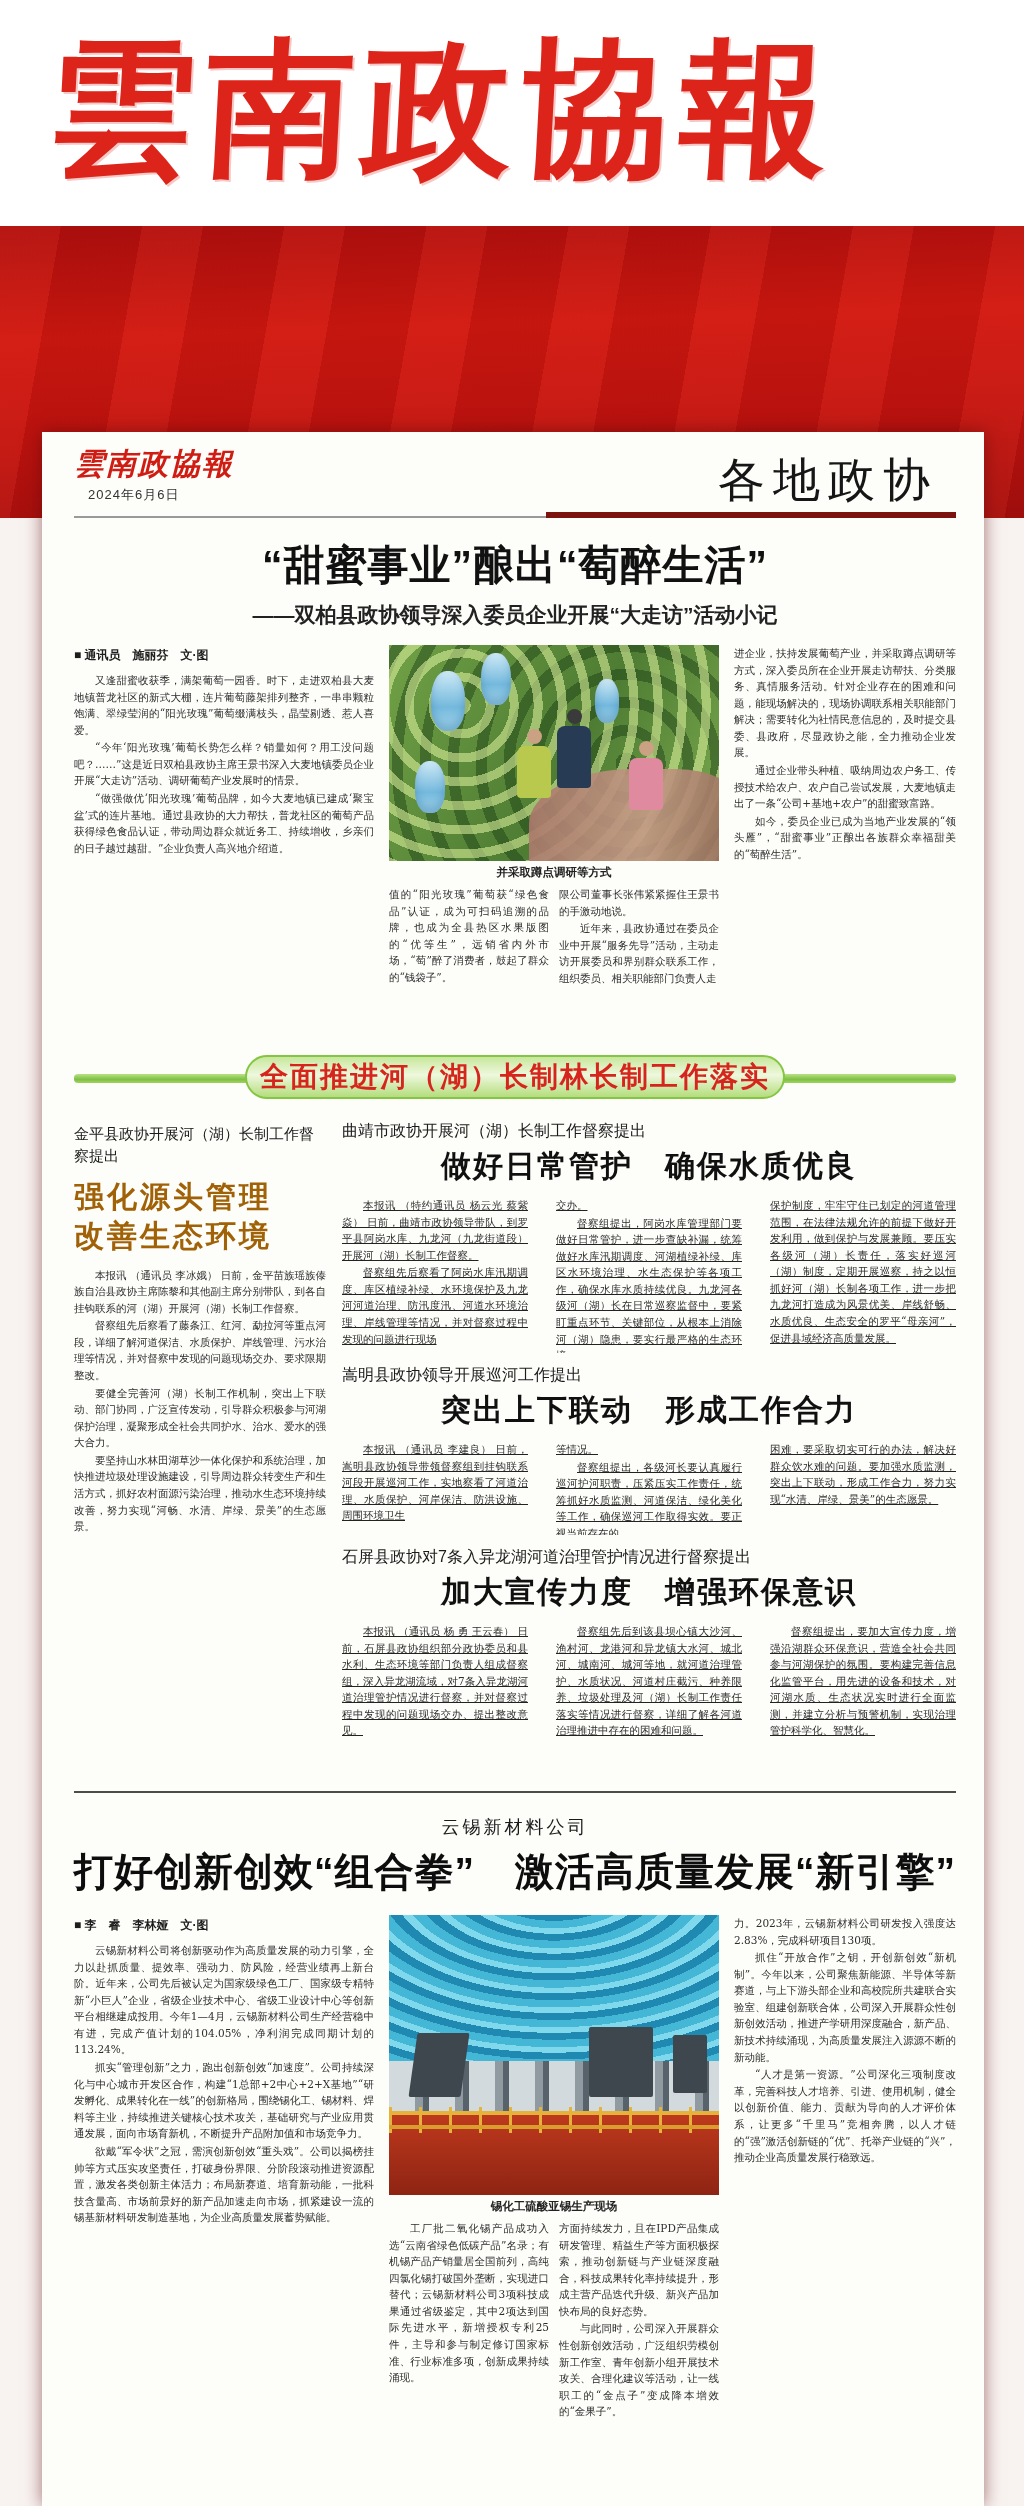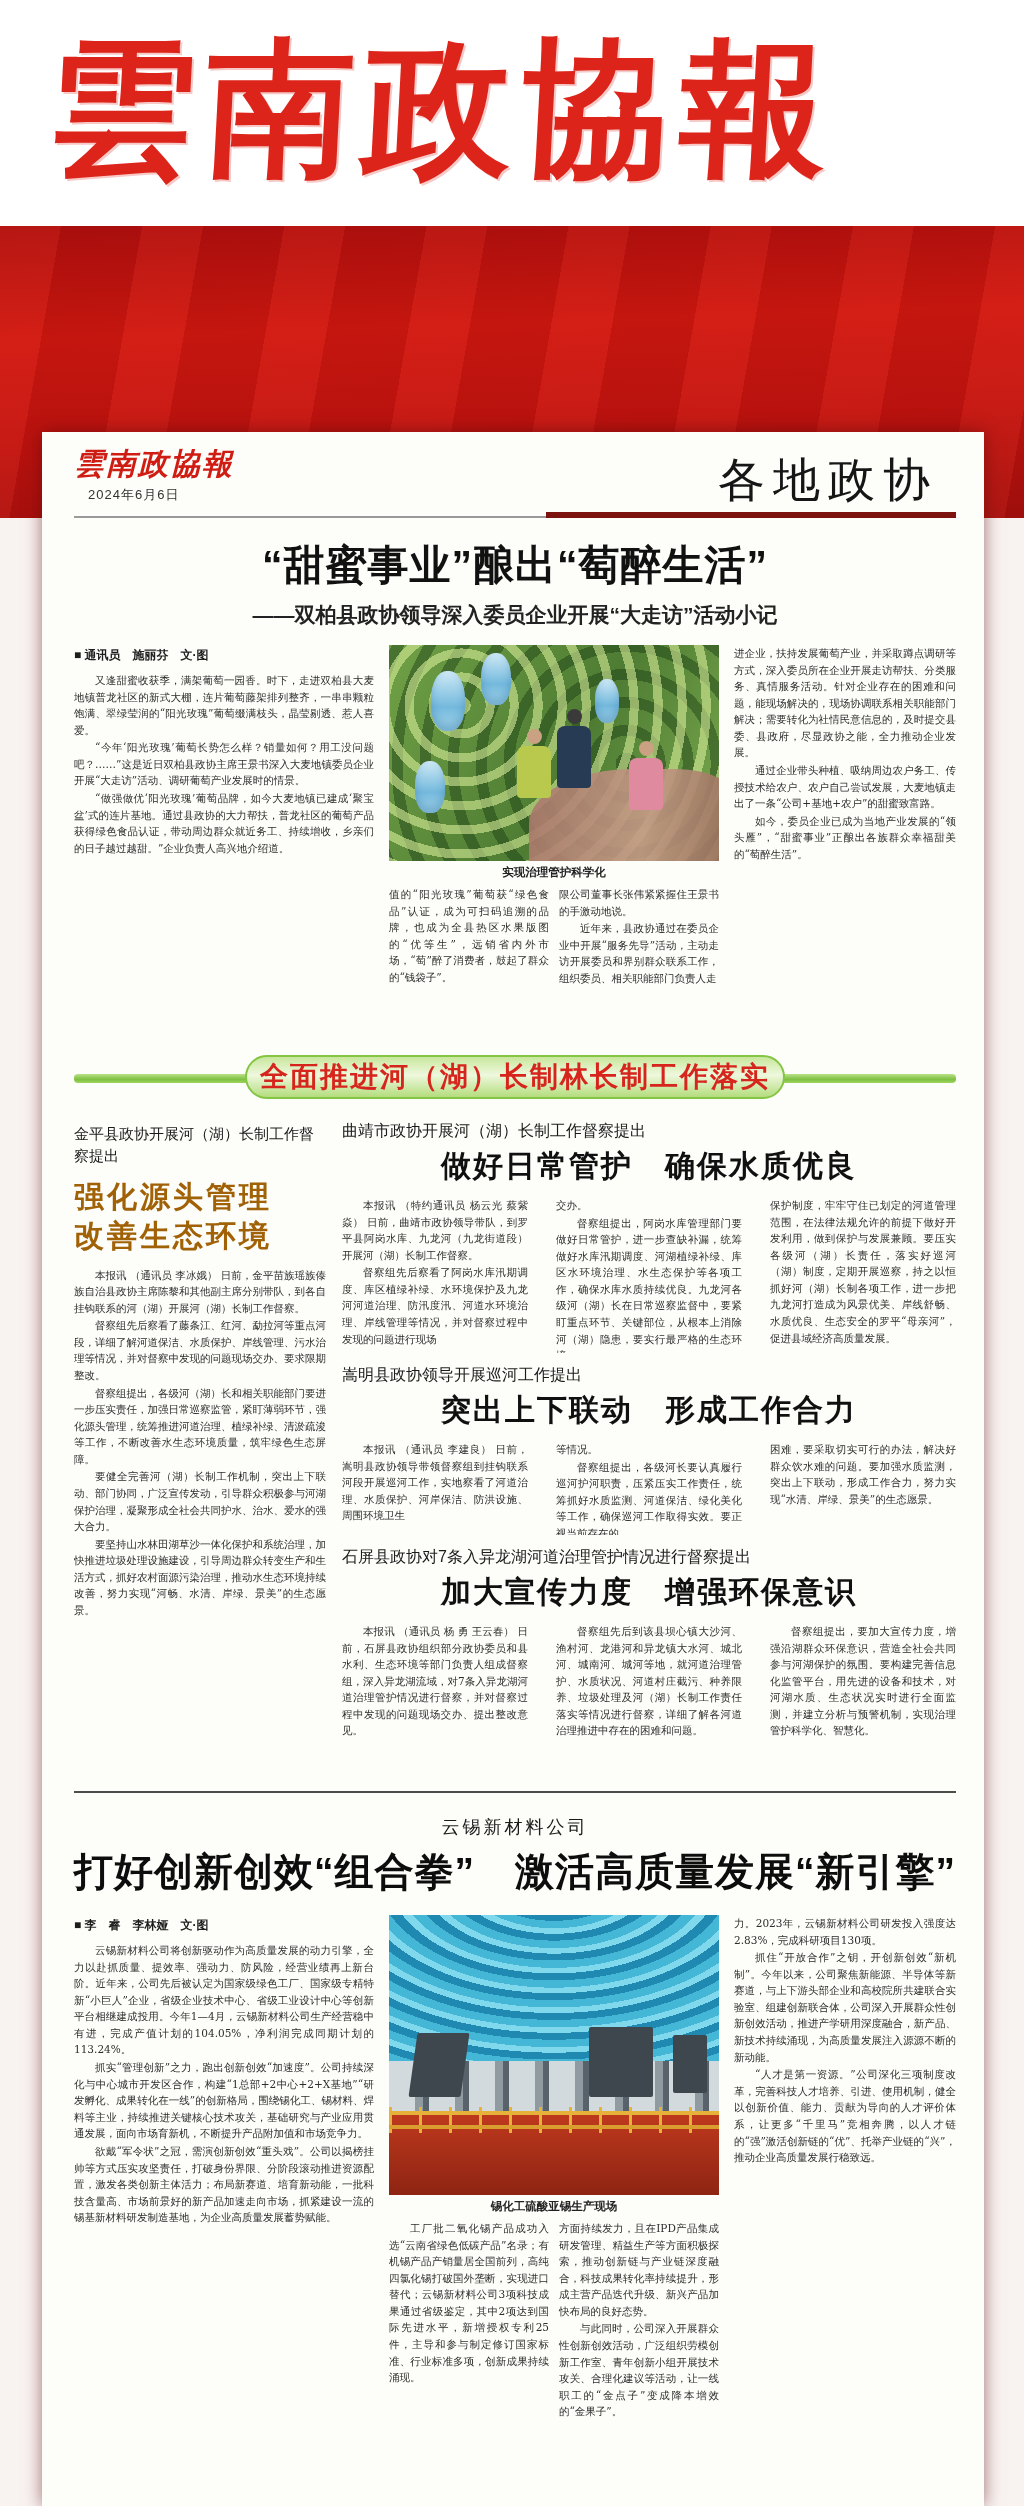--- a/index.html
+++ b/index.html
@@ -73,21 +73,21 @@
        display:flex;align-items:center;justify-content:center;}
   .banner .pill span{font-size:28px;font-weight:900;color:#d6251c;letter-spacing:2px;}
   
   .rivers{display:flex;gap:16px;height:664px;overflow:hidden;margin-top:16px;}
   .riv-left{width:252px;flex:none;overflow:hidden;}
   .riv-kicker{font-size:15px;color:#1b1b1b;line-height:1.45;margin:4px 0 10px 0;}
   .riv-h{font-size:30px;font-weight:900;color:#a16207;letter-spacing:3px;line-height:1.3;margin-bottom:12px;}
   .riv-right{flex:1;min-width:0;display:flex;flex-direction:column;}
   .sub-kicker{font-size:16px;color:#1b1b1b;margin:2px 0 4px 0;}
   .sub-headline{text-align:center;font-size:30px;font-weight:900;color:#101010;letter-spacing:2px;margin:2px 0 10px 0;}
-  .threecols{display:flex;gap:28px;overflow:hidden;}
+  .threecols{display:flex;gap:28px;overflow:hidden;text-decoration:underline;}
   .threecols>div{flex:1;min-width:0;}
   .tc-qujing{height:156px;margin-bottom:10px;}
   .tc-songming{height:94px;margin-bottom:10px;}
   .tc-shiping{height:158px;}
   .divider{height:2px;background:#4c4c4c;margin:8px 0 10px 0;}
   
   .a2-kicker{text-align:center;font-size:18px;color:#1a1a1a;letter-spacing:3px;margin-top:22px;}
   .a2-headline{text-align:center;font-size:39px;font-weight:900;color:#0d0d0d;letter-spacing:1px;margin:6px 0 16px 0;}
   .a2-cols{height:620px;overflow:hidden;}
   
@@ -156,21 +156,21 @@
               </div>
             <div class="person pe2">
                 <div class="head"></div>
                 <div class="torso"></div>
               </div>
             <div class="person pe3">
                 <div class="head"></div>
                 <div class="torso"></div>
               </div>
           </div>
-          <div class="caption">实现治理管护科学化</div>
+          <div class="caption">并采取蹲点调研等方式</div>
           <div class="twocols">
             <div>
               <p class="p ni">值的“阳光玫瑰”葡萄获“绿色食品”认证，成为可扫码追溯的品牌，也成为全县热区水果版图的“优等生”，远销省内外市场，“萄”醉了消费者，鼓起了群众的“钱袋子”。</p>
             </div>
             <div>
               <p class="p ni">限公司董事长张伟紧紧握住王景书的手激动地说。</p>
               <p class="p">近年来，县政协通过在委员企业中开展“服务先导”活动，主动走访开展委员和界别群众联系工作，组织委员、相关职能部门负责人走</p>
             </div>
           </div>
         </div>
@@ -191,21 +191,20 @@
 
     <div class="rivers">
       <div class="riv-left">
         <div class="riv-kicker">金平县政协开展河（湖）长制工作督察提出</div>
         <div class="riv-h">
           <div>强化源头管理</div>
           <div>改善生态环境</div>
         </div>
         <p class="p">本报讯 （通讯员 李冰娥） 日前，金平苗族瑶族傣族自治县政协主席陈黎和其他副主席分别带队，到各自挂钩联系的河（湖）开展河（湖）长制工作督察。</p>
         <p class="p">督察组先后察看了藤条江、红河、勐拉河等重点河段，详细了解河道保洁、水质保护、岸线管理、污水治理等情况，并对督察中发现的问题现场交办、要求限期整改。</p>
-        <p class="p">督察组提出，各级河（湖）长和相关职能部门要进一步压实责任，加强日常巡察监管，紧盯薄弱环节，强化源头管理，统筹推进河道治理、植绿补绿、清淤疏浚等工作，不断改善水生态环境质量，筑牢绿色生态屏障。</p>
         <p class="p">要健全完善河（湖）长制工作机制，突出上下联动、部门协同，广泛宣传发动，引导群众积极参与河湖保护治理，凝聚形成全社会共同护水、治水、爱水的强大合力。</p>
         <p class="p">要坚持山水林田湖草沙一体化保护和系统治理，加快推进垃圾处理设施建设，引导周边群众转变生产和生活方式，抓好农村面源污染治理，推动水生态环境持续改善，努力实现“河畅、水清、岸绿、景美”的生态愿景。</p>
       </div>
 
       <div class="riv-right">
 
         <div>
           <div class="sub-kicker">曲靖市政协开展河（湖）长制工作督察提出</div>
           <div class="sub-headline">做好日常管护　确保水质优良</div>
           <div class="threecols tc-qujing">

